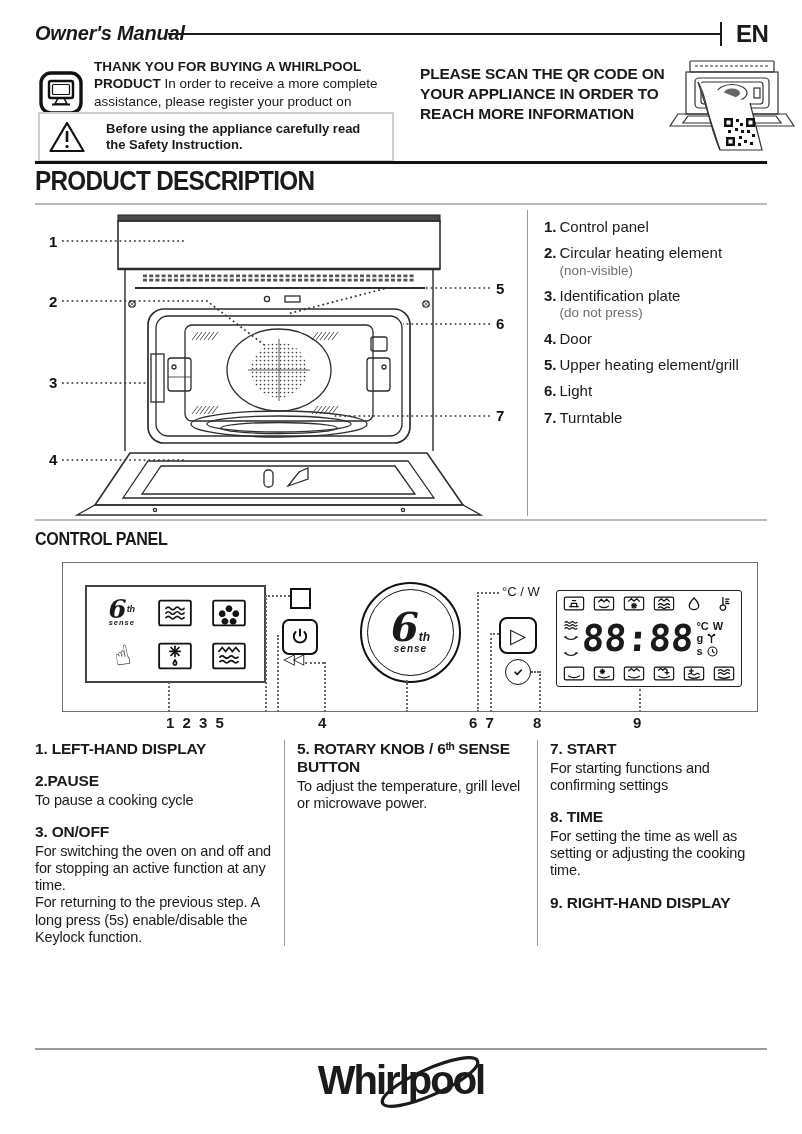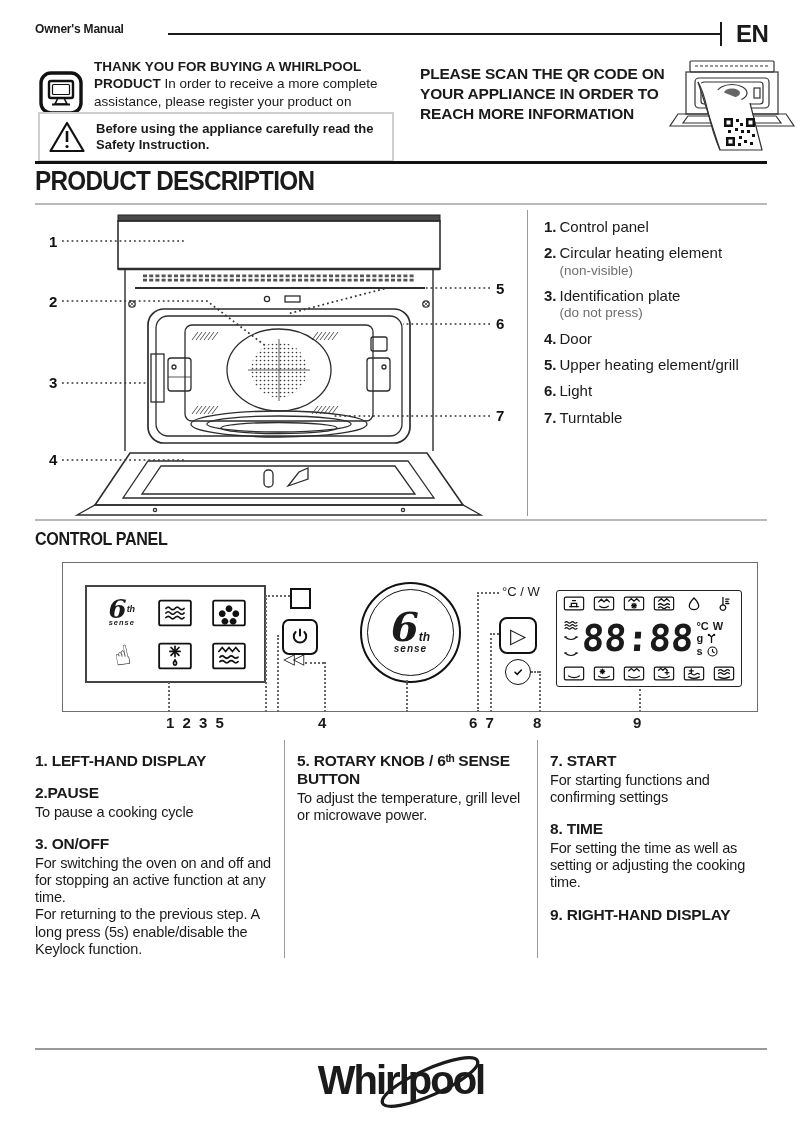--- a/index.html
+++ b/index.html
@@ -1,29 +1,29 @@
 <!DOCTYPE html>
 <html><head>
 <meta charset="utf-8">
 <style>
   html,body{margin:0;padding:0;background:#e8e8e8;}
   .page{position:relative;width:802px;height:1134px;background:#fff;margin:0 auto;
         font-family:"Liberation Sans","DejaVu Sans",sans-serif;color:#1a1a1a;overflow:hidden;}
   .abs{position:absolute;}
   
-  .doc-title{left:35px;top:22px;font-size:12px;font-weight:bold;letter-spacing:-.2px;}
+  .doc-title{left:35px;top:22px;font-size:20px;font-weight:bold;font-style:italic;letter-spacing:-.2px;}
   .hdr-line{left:168px;top:33px;width:552px;height:0;border-top:2px solid #1a1a1a;}
   .hdr-tick{left:720px;top:22px;width:0;height:24px;border-left:2px solid #1a1a1a;}
   .lang{left:736px;top:20px;font-size:24px;font-weight:bold;letter-spacing:-.5px;}
   .thanks{left:38px;top:58px;width:360px;display:flex;gap:10px;}
   .thanks .txt{font-size:13.5px;line-height:1.28;}
   .thanks .t1{font-weight:bold;font-size:13.5px;margin-bottom:2px;}
   .link{font-weight:bold;}
   .safety{left:38px;top:112px;width:356px;border:2px solid #cfcfcf;background:#fff;
-          display:flex;align-items:center;gap:10px;padding:6px 10px 6px 8px;box-sizing:border-box;}
+          display:flex;align-items:center;gap:20px;padding:6px 10px 6px 8px;box-sizing:border-box;}
   .safety .txt{font-size:13px;font-weight:bold;line-height:1.2;}
   .qr-call{left:420px;top:64px;width:255px;font-size:15.5px;font-weight:bold;line-height:1.3;letter-spacing:-.2px;}
   .qr-art{left:668px;top:58px;}
   .blackline{left:35px;top:161px;width:732px;border-top:3px solid #111;}
   
   .h1{left:35px;top:166px;font-size:27px;font-weight:bold;letter-spacing:-.8px;
       transform:scaleX(.9);transform-origin:left;white-space:nowrap;}
   .grayline{left:35px;width:732px;border-top:2px solid #b9b9b9;}
   .h2{left:35px;top:529px;font-size:17.5px;font-weight:bold;letter-spacing:-.4px;
       transform:scaleX(.92);transform-origin:left;white-space:nowrap;}
@@ -70,21 +70,21 @@
   .units{display:flex;flex-direction:column;gap:0;font-size:11px;font-weight:bold;line-height:1.15;}
   .units .urow{display:flex;gap:4px;align-items:center;}
   .vdot{position:absolute;width:0;border-left:2px dotted #666;}
   .hdot{position:absolute;height:0;border-top:2px dotted #666;}
   .cnum{position:absolute;top:152px;font-size:15px;font-weight:bold;letter-spacing:2px;white-space:nowrap;}
   
   .legend{left:35px;top:740px;width:748px;display:grid;grid-template-columns:249px 253px 246px;}
   .lcol{padding-right:12px;}
   .lcol+.lcol{border-left:1.5px solid #9a9a9a;padding-left:12px;}
   .lcol h3{font-size:15.5px;font-weight:bold;margin:14px 0 2px;letter-spacing:-.2px;}
-  .lcol h3:first-child{margin-top:12px;}
+  .lcol h3:first-child{margin-top:0;}
   .lcol p{font-size:14.5px;line-height:1.18;margin:0;letter-spacing:-.15px;}
   .lcol p:empty{display:none;}
   .mini-knob{display:inline-flex;width:14px;height:14px;border:1.2px solid #333;border-radius:50%;
              align-items:center;justify-content:center;font:italic bold 10px "DejaVu Serif",serif;vertical-align:-2px;}
   
   .footline{left:35px;top:1048px;width:732px;border-top:2px solid #9a9a9a;}
   .brand{left:0;top:1058px;width:802px;text-align:center;}
   .brand-inner{position:relative;display:inline-block;}
   .brand-txt{font-size:40px;font-weight:bold;letter-spacing:-2px;color:#1b1b1b;}
   .brand svg{position:absolute;left:52px;top:-12px;pointer-events:none;}

